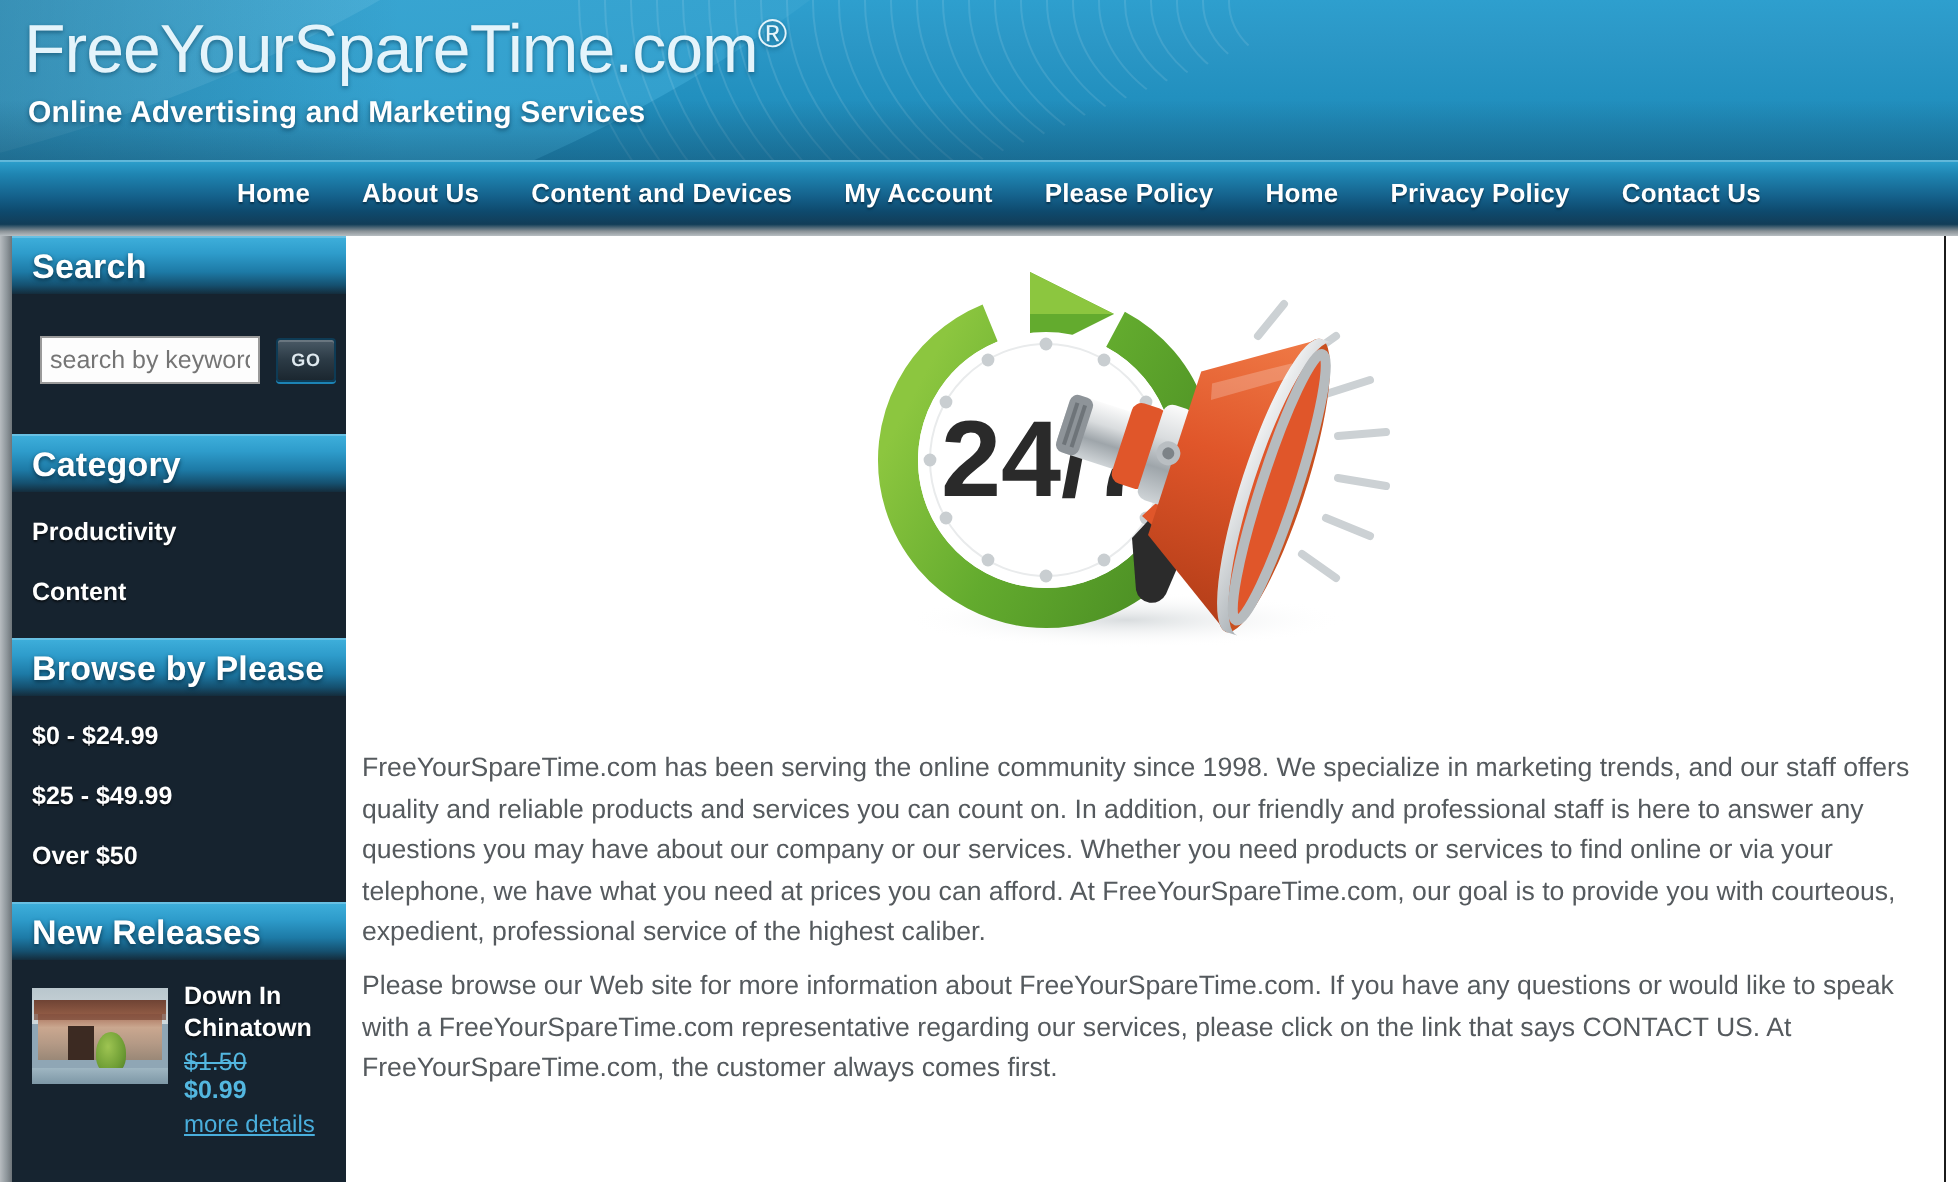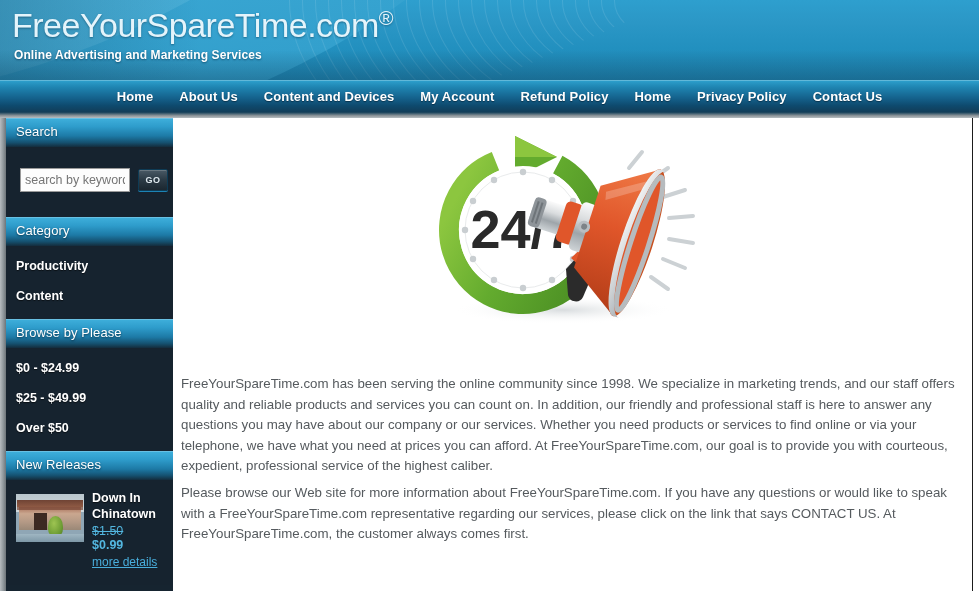--- a/index.html
+++ b/index.html
@@ -83,21 +83,21 @@
     white-space: nowrap;
   }
   #site-title .reg {
     font-size: 20px;
     vertical-align: super;
     line-height: 0;
   }
   #site-tagline {
     position: absolute;
     left: 14px; top: 48px;
-    font-size: 12px;
+    font-size: 15px;
     font-weight: bold;
     color: #ffffff;
     text-shadow: 0 1px 2px rgba(10,60,88,.7);
     letter-spacing: .1px;
     white-space: nowrap;
   }
 
   
   #navbar {
     position: absolute;
@@ -152,22 +152,22 @@
   }
   .sec-head {
     position: relative;
     height: 29px;
     background: linear-gradient(180deg, #3fb0dc 0%, #2e9ccb 30%, #1d7aa6 62%, #15506f 85%, #142c3c 100%);
     box-shadow: inset 0 1px 0 rgba(255,255,255,.22);
   }
   .sec-head span {
     position: absolute;
     left: 10px; top: 6px;
-    font-size: 13px;
-    font-weight: normal;
+    font-size: 17px;
+    font-weight: bold;
     color: #ffffff;
     text-shadow: 0 1px 2px rgba(6,40,60,.8);
     letter-spacing: .1px;
   }
   .sec-body { background: #16232f; }
 
   
   #search-body { height: 70px; position: relative; }
   #search-input {
     position: absolute;
@@ -385,21 +385,21 @@
     <div id="site-title"><span>FreeYourSpareTime.com</span><span class="reg">®</span></div>
     <div id="site-tagline">Online Advertising and Marketing Services</div>
   </div>
 
   <div id="navbar">
     <div class="nav-inner" id="nav-inner">
         <a class="nav-item" href="#">Home</a>
         <a class="nav-item" href="#">About Us</a>
         <a class="nav-item" href="#">Content and Devices</a>
         <a class="nav-item" href="#">My Account</a>
-        <a class="nav-item" href="#">Refund Policy</a>
+        <a class="nav-item" href="#">Please Policy</a>
         <a class="nav-item" href="#">Home</a>
         <a class="nav-item" href="#">Privacy Policy</a>
         <a class="nav-item" href="#">Contact Us</a>
       </div>
   </div>
   <div id="nav-bottom-edge"></div>
 
   <div id="left-gutter"></div>
 
   <div id="sidebar">

